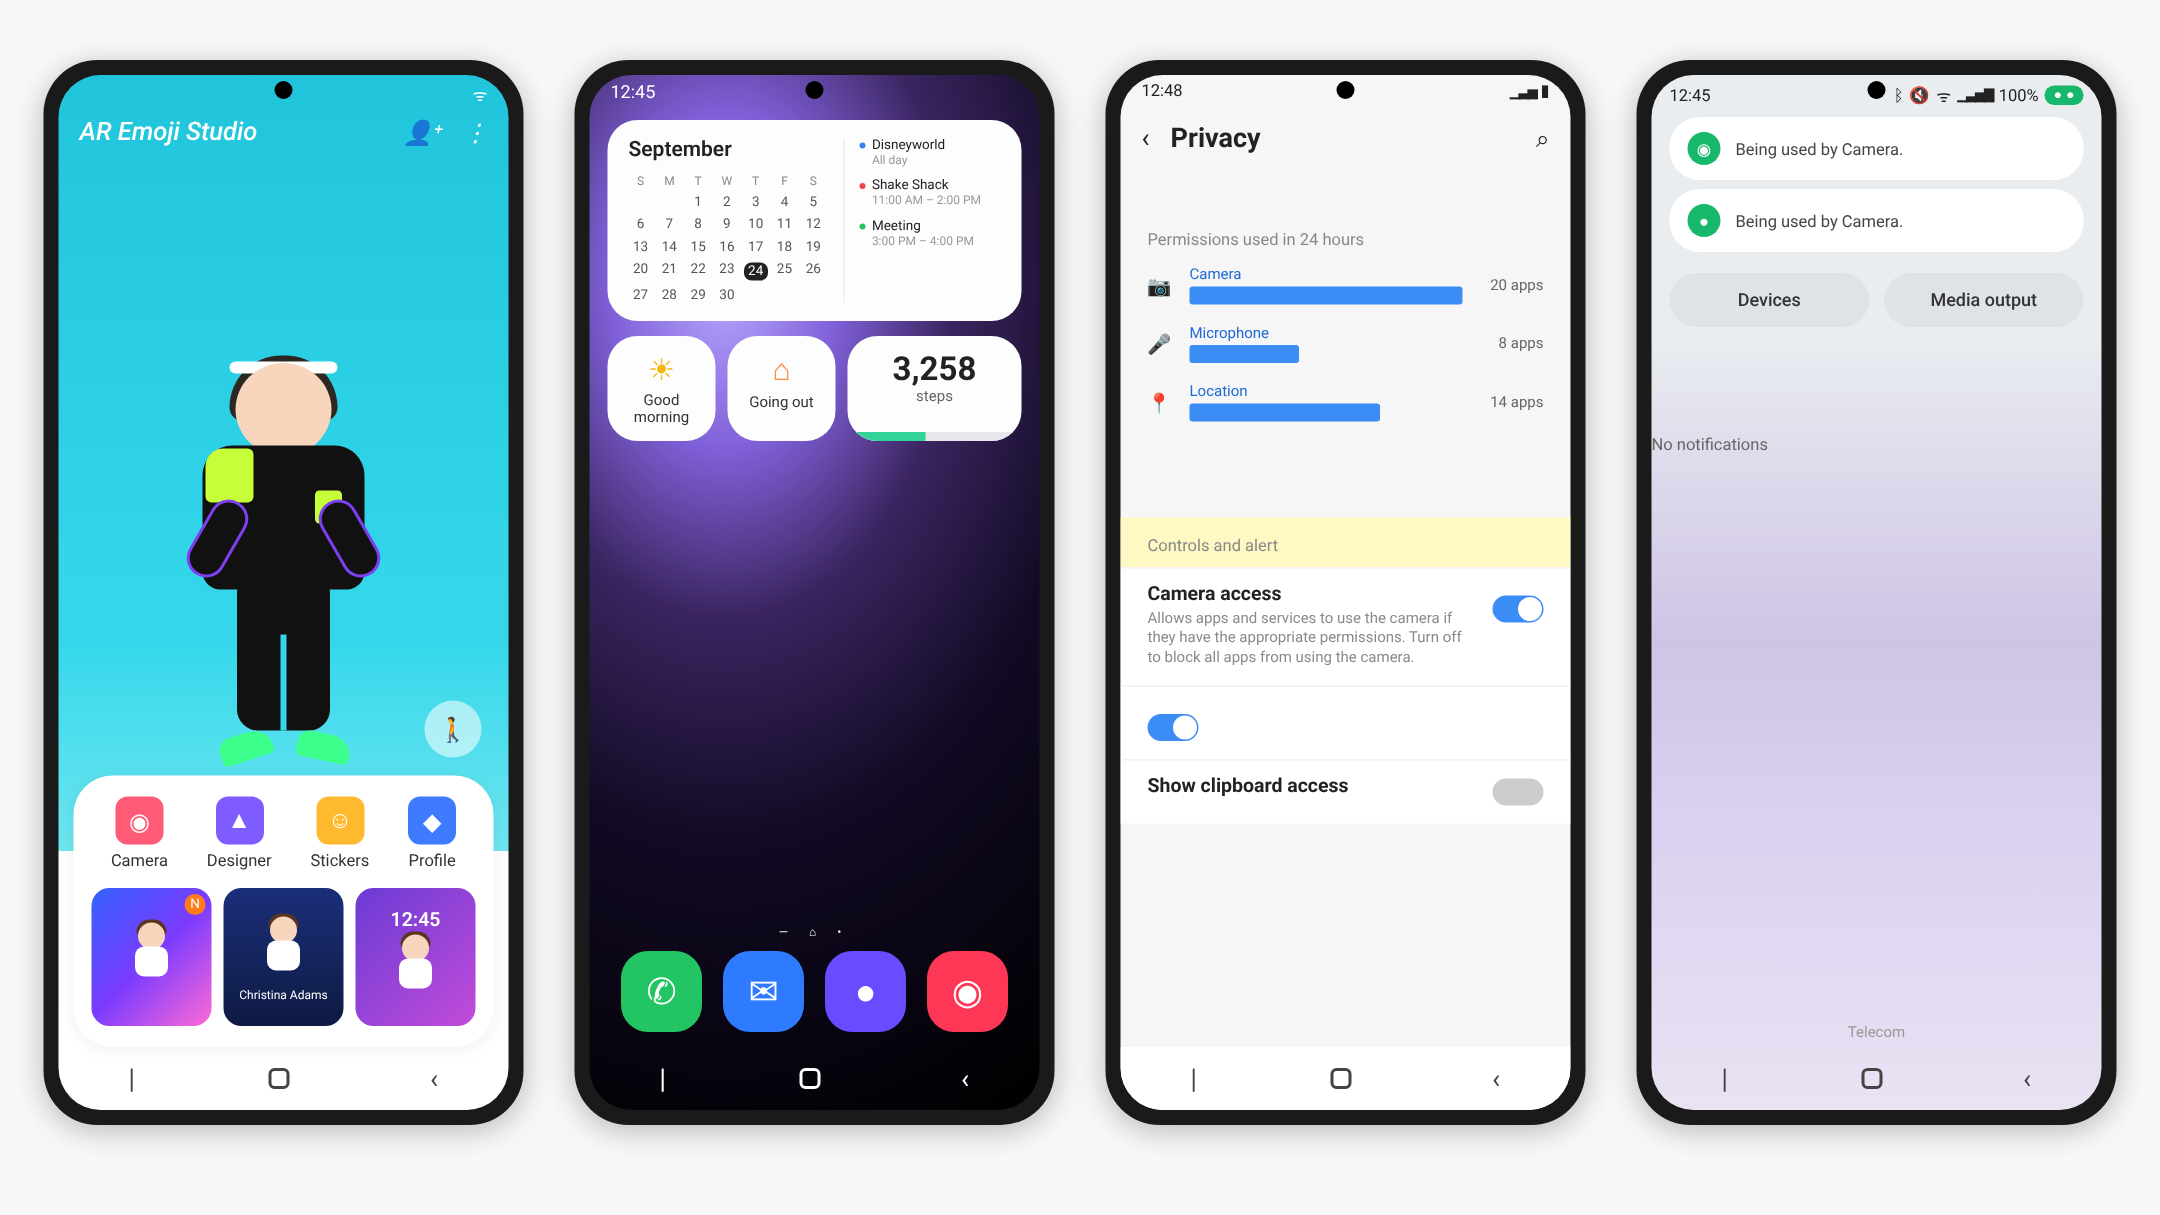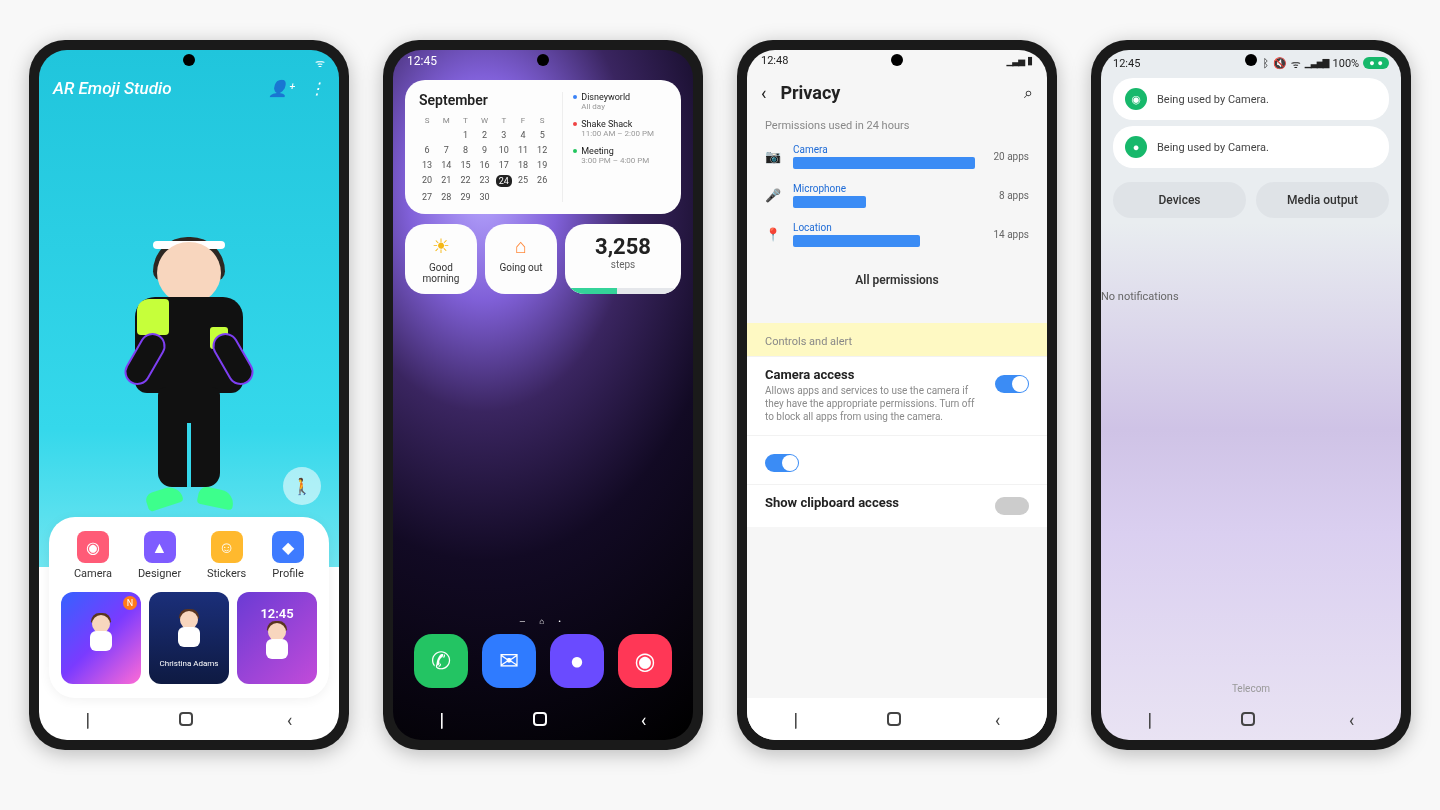--- a/index.html
+++ b/index.html
@@ -75,21 +75,21 @@
   .steps-bar-bg{position:absolute;bottom:0;left:0;width:100%;height:6px;background:#e5e7eb;}
   .page-dots{text-align:center;color:#fff;font-size:8px;margin-top:auto;padding:6px 0 8px;letter-spacing:6px;}
   .dock{display:flex;justify-content:space-around;padding:0 14px 10px;}
   .dock .app{width:54px;height:54px;border-radius:18px;display:flex;align-items:center;justify-content:center;font-size:24px;color:#fff;}
 
   
   .p3 .screen{background:#f6f6f6;color:#222;}
   .p3 .status{height:22px;display:flex;justify-content:space-between;padding:4px 14px 0;font-size:11px;}
   .p3 .hdr{display:flex;align-items:center;padding:10px 14px 14px;gap:14px;}
   .p3 .hdr h2{font-size:18px;font-weight:700;flex:1;}
-  .section-label{font-size:11px;color:#888;padding:2px 18px 8px;}
+  .section-label{font-size:11px;color:#888;padding:2px 18px 8px;margin-top:34px;}
   .perm-row{display:flex;align-items:center;padding:4px 18px 10px;gap:12px;}
   .perm-row .pic{width:16px;font-size:13px;color:#444;text-align:center;}
   .perm-bar-wrap{flex:1;}
   .perm-name{font-size:10px;color:#1e6bd6;margin-bottom:2px;}
   .perm-bar{height:12px;background:#3b8cf5;border-radius:2px;}
   .perm-count{font-size:10px;color:#666;width:42px;text-align:right;}
   .all-perm{text-align:center;font-size:12px;font-weight:600;padding:16px 0;color:#333;}
   .white-sec{background:#fff;padding:14px 18px;font-size:14px;font-weight:500;}
   .ctrl-row{background:#fff;padding:10px 18px 12px;display:flex;gap:14px;align-items:flex-start;border-top:1px solid #f2f2f2;}
   .ctrl-row .txt{flex:1;}
@@ -333,21 +333,20 @@
      </div>
         <div class="perm-row">
        <div class="pic">📍</div>
        <div class="perm-bar-wrap">
          <div class="perm-name">Location</div>
          <div class="perm-bar" style="width:70%"></div>
        </div>
        <div class="perm-count">14 apps</div>
      </div>
       </div>
-    <div class="all-perm">All permissions</div>
     <div style="height:10px"></div>
     <div style="height:10px"></div>
     <div class="section-label" style="background:#fef9c3;padding-top:12px">Controls and alert</div>
     <div id="ctrls">
         <div class="ctrl-row">
        <div class="txt">
          <div class="ttl">Camera access</div>
          <div class="desc">Allows apps and services to use the camera if they have the appropriate permissions. Turn off to block all apps from using the camera.</div>
        </div>
        <div class="toggle"></div>

